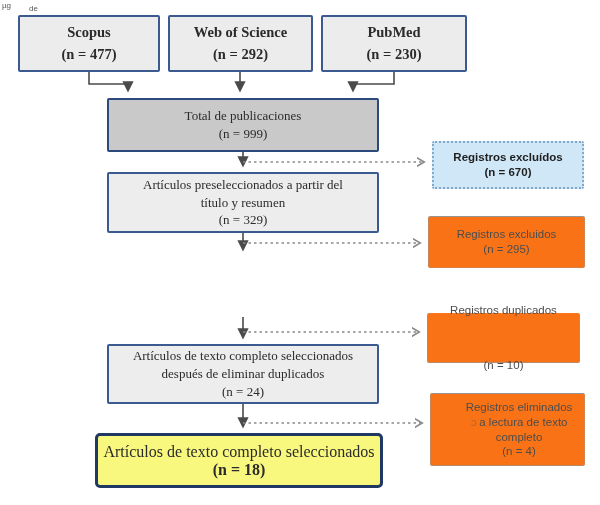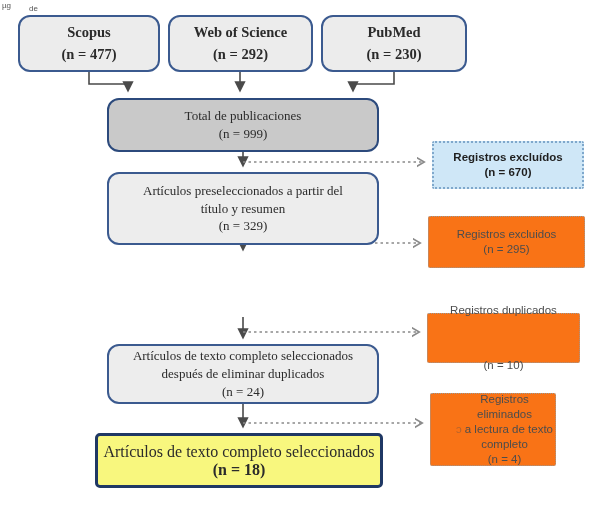--- a/index.html
+++ b/index.html
@@ -4,21 +4,21 @@
 <style>
   html,body{margin:0;padding:0;background:#fff;}
   .canvas{
     position:relative;width:600px;height:505px;background:#ffffff;overflow:hidden;
     font-family:"Liberation Serif","DejaVu Serif",serif;color:#2b2b2b;
   }
   .stray{position:absolute;font-family:"Liberation Sans","DejaVu Sans",sans-serif;
     font-size:8px;color:#555;}
   svg.arrows{position:absolute;left:0;top:0;width:600px;height:505px;pointer-events:none;}
   .box{position:absolute;display:flex;flex-direction:column;align-items:center;
-    justify-content:center;text-align:center;box-sizing:border-box;border-radius:12px;}
+    justify-content:center;text-align:center;box-sizing:border-box;border-radius:2px;}
   .srcbox{
     width:142px;height:57px;top:15px;background:#ececec;border:2.5px solid #3b5a8f;
     font-weight:bold;font-size:14.5px;line-height:1.45;
   }
   .mainbox{
     left:107px;width:272px;background:#ededed;border:2px solid #3b5a8f;
     font-size:13px;line-height:1.38;
   }
   .mainbox .ln{white-space:nowrap;}
   .totalbox{top:98px;height:54px;background:#c9c9c9;border:2.5px solid #2c4a7c;}
@@ -84,21 +84,21 @@
   <div class="box srcbox" style="left:321px;width:146px;">
     <div class="ln">PubMed</div>
     <div class="ln">(n = 230)</div>
   </div>
 
   <div class="box mainbox totalbox">
     <div class="ln">Total de publicaciones</div>
     <div class="ln">(n = 999)</div>
   </div>
 
-  <div class="box mainbox" style="top:172px;height:73px;">
+  <div class="box mainbox" style="top:172px;height:61px;">
     <div class="ln">Artículos preseleccionados a partir del</div>
     <div class="ln">título y resumen</div>
     <div class="ln">(n = 329)</div>
   </div>
 
 
   <div class="box mainbox" style="top:344px;height:60px;">
     <div class="ln">Artículos de texto completo seleccionados</div>
     <div class="ln">después de eliminar duplicados</div>
     <div class="ln">(n = 24)</div>
@@ -117,21 +117,21 @@
   <div class="box sidebox" style="left:428px;top:216px;width:157px;height:52px;">
     <div>Registros excluidos</div>
     <div>(n = 295)</div>
   </div>
 
   <div class="box sidebox" style="left:427px;top:313px;width:153px;height:50px;gap:40px;">
     <div>Registros duplicados</div>
     <div>(n = 10)</div>
   </div>
 
-  <div class="box sidebox" style="left:430px;top:393px;width:126px;height:73px;padding-left:23px;">
+  <div class="box sidebox" style="left:430px;top:393px;width:155px;height:73px;padding-left:23px;">
     <div>Registros eliminados</div>
     <div>
       <span class="ghost">c</span><span>a lectura de texto</span>
     </div>
     <div>completo</div>
     <div>(n = 4)</div>
   </div>
 
 </div>
 

